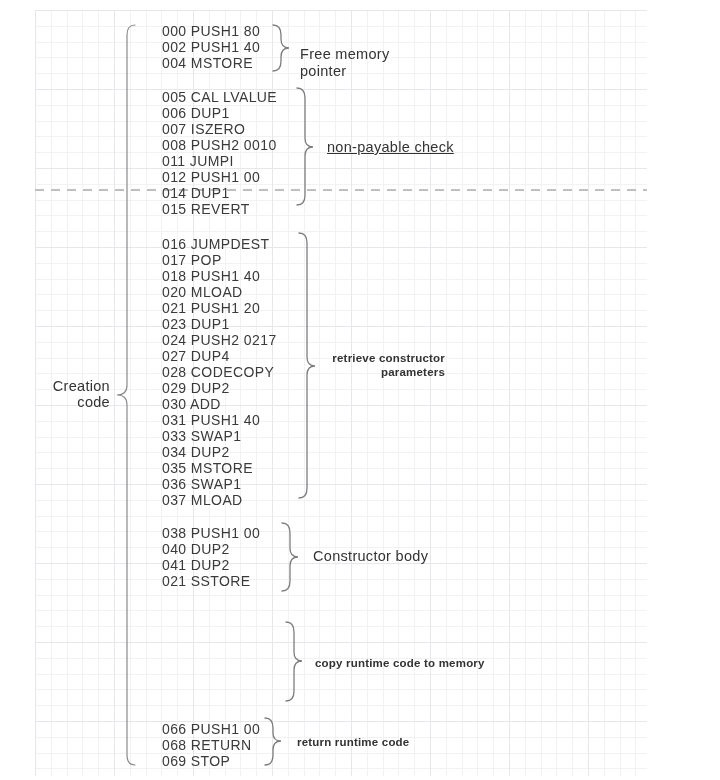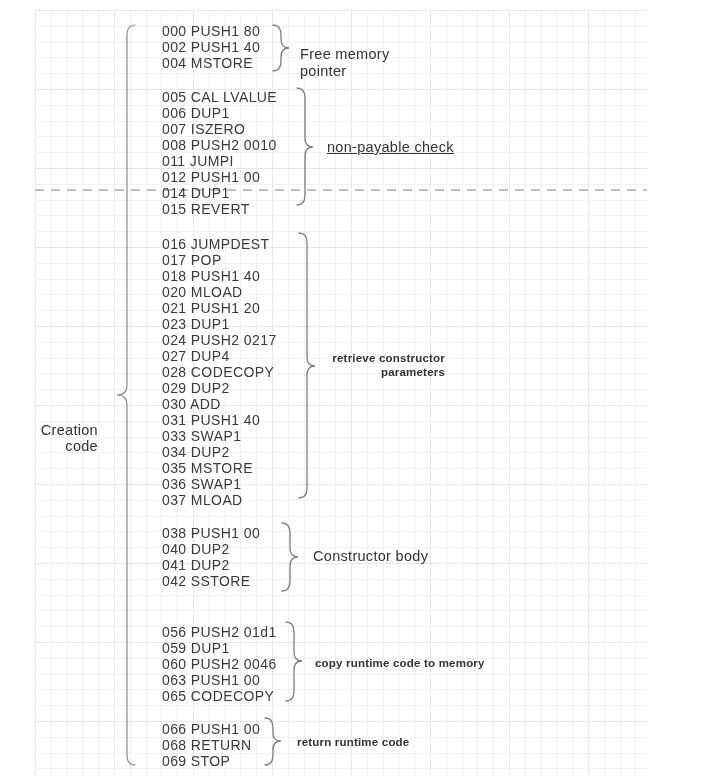--- a/index.html
+++ b/index.html
@@ -21,22 +21,22 @@
   .dashed {
     position:absolute; left:35px; top:189px; width:612px; height:2px;
     background:repeating-linear-gradient(to right, #bfbfbf 0 9px, transparent 9px 16px);
   }
   .ops {
     position:absolute; left:162px;
     font-size:14px; line-height:16px; letter-spacing:0.4px;
     color:#3a3a3a; white-space:pre; z-index:3;
   }
   .creation-label {
-    position:absolute; left:26px; top:378px; width:72px; text-align:right;
-    font-size:14.5px; line-height:16px; letter-spacing:0.3px; color:#333333; z-index:3;margin-top:44px;
+    position:absolute; left:38px; top:378px; width:72px; text-align:right;
+    font-size:14.5px; line-height:16px; letter-spacing:0.3px; color:#333333; z-index:3;
   }
   .sec-label { position:absolute; color:#333333; z-index:3; }
   .label-lg { font-size:14.5px; line-height:17px; letter-spacing:0.3px; }
   .label-sm { font-size:11.5px; line-height:14px; letter-spacing:0.2px; font-weight:bold;text-align:right; }
   .nowrap { white-space:nowrap; }
   .brace { position:absolute; overflow:visible; z-index:2; }
   .brace path { fill:none; stroke:#7d7d7d; stroke-width:1.3; stroke-linecap:round; }
   .brace.big path { stroke:#8a8a8a; stroke-width:1.2; }
 </style>
 </head>
@@ -66,27 +66,26 @@
     <path d="M1,1 Q9,1 9,11 L9,51 Q9,60 17,60 Q9,60 9,69 L9,108 Q9,118 1,118"></path>
   </svg>
   <div class="sec-label label-lg nowrap" style="left:327px; top:139px;text-decoration:underline;">non-payable check</div>
 
   <div class="ops" style="top:236px;"><div class="op-line">016 JUMPDEST</div><div class="op-line">017 POP</div><div class="op-line">018 PUSH1 40</div><div class="op-line">020 MLOAD</div><div class="op-line">021 PUSH1 20</div><div class="op-line">023 DUP1</div><div class="op-line">024 PUSH2 0217</div><div class="op-line">027 DUP4</div><div class="op-line">028 CODECOPY</div><div class="op-line">029 DUP2</div><div class="op-line">030 ADD</div><div class="op-line">031 PUSH1 40</div><div class="op-line">033 SWAP1</div><div class="op-line">034 DUP2</div><div class="op-line">035 MSTORE</div><div class="op-line">036 SWAP1</div><div class="op-line">037 MLOAD</div></div>
   <svg class="brace" style="left:298px; top:232px;" width="18" height="267">
     <path d="M1,1 Q9,1 9,11 L9,125 Q9,134 17,134 Q9,134 9,143 L9,256 Q9,266 1,266"></path>
   </svg>
   <div class="sec-label label-sm" style="left:327px; top:351px; width:118px;">retrieve constructor parameters</div>
 
-  <div class="ops" style="top:525px;"><div class="op-line">038 PUSH1 00</div><div class="op-line">040 DUP2</div><div class="op-line">041 DUP2</div><div class="op-line">042 SSTORE</div></div>
+  <div class="ops" style="top:525px;"><div class="op-line">038 PUSH1 00</div><div class="op-line">040 DUP2</div><div class="op-line">041 DUP2</div><div class="op-line">021 SSTORE</div></div>
   <svg class="brace" style="left:281px; top:522px;" width="18" height="70">
     <path d="M1,1 Q9,1 9,11 L9,26 Q9,35 17,35 Q9,35 9,44 L9,59 Q9,69 1,69"></path>
   </svg>
   <div class="sec-label label-lg nowrap" style="left:313px; top:548px;">Constructor body</div>
 
-  <div class="ops" style="top:624px;"><div class="op-line">056 PUSH2 01d1</div><div class="op-line">059 DUP1</div><div class="op-line">060 PUSH2 0046</div><div class="op-line">063 PUSH1 00</div><div class="op-line">065 CODECOPY</div></div>
   <svg class="brace" style="left:285px; top:621px;" width="18" height="81">
     <path d="M1,1 Q9,1 9,11 L9,31 Q9,40 17,40 Q9,40 9,49 L9,70 Q9,80 1,80"></path>
   </svg>
   <div class="sec-label label-sm nowrap" style="left:315px; top:656px;">copy runtime code to memory</div>
 
   <div class="ops" style="top:721px;"><div class="op-line">066 PUSH1 00</div><div class="op-line">068 RETURN</div><div class="op-line">069 STOP</div></div>
   <svg class="brace" style="left:264px; top:717px;" width="18" height="49">
     <path d="M1,1 Q9,1 9,11 L9,16 Q9,24 17,24 Q9,24 9,33 L9,38 Q9,48 1,48"></path>
   </svg>
   <div class="sec-label label-sm nowrap" style="left:297px; top:735px;">return runtime code</div>

